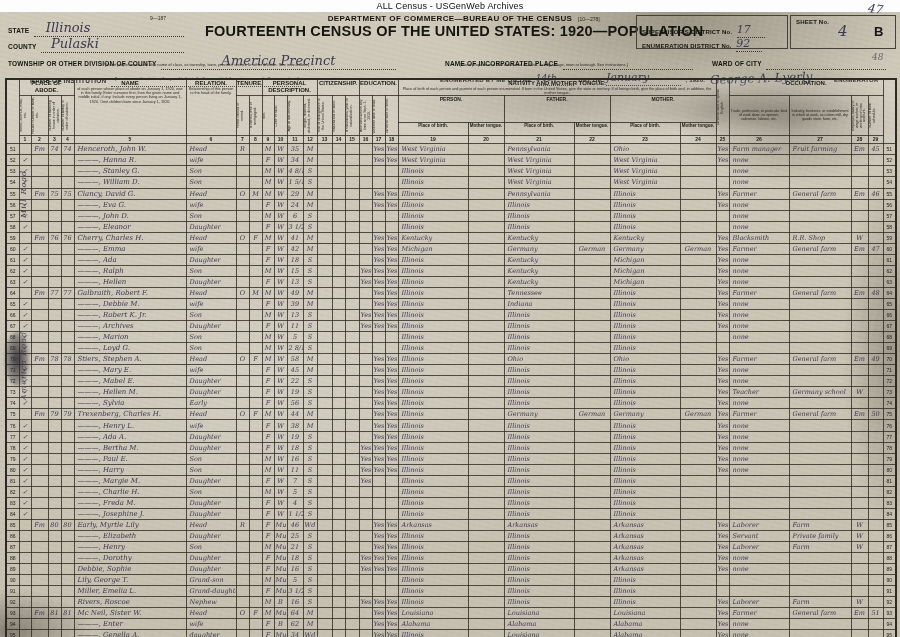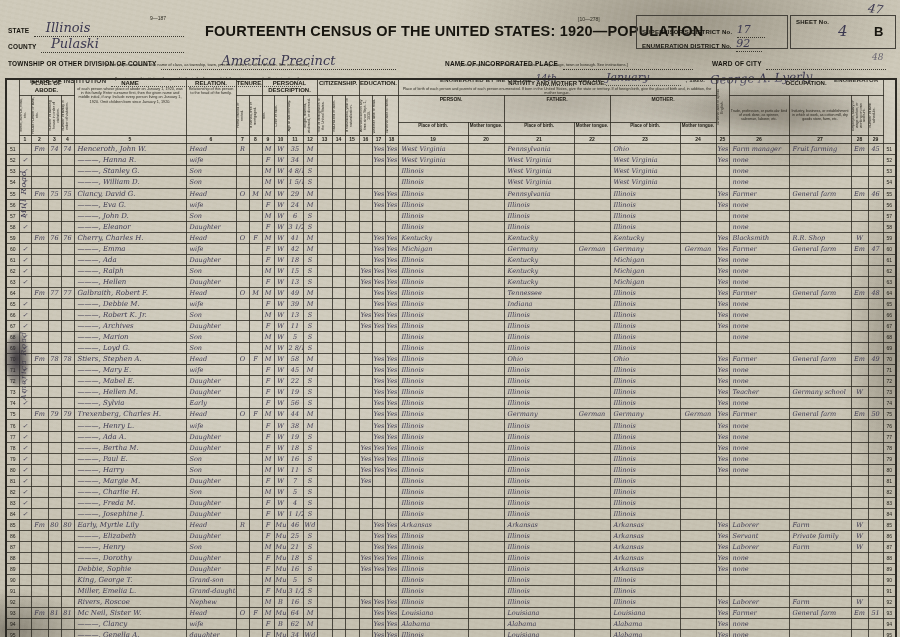--- a/index.html
+++ b/index.html
@@ -56,33 +56,35 @@
   
   .street-vert{position:absolute;writing-mode:vertical-rl;transform:rotate(180deg);
     font-family:"DejaVu Serif",serif;font-style:italic;color:#3c3850;font-size:8px;letter-spacing:1px;}
   .blob{position:absolute;border-radius:50%;filter:blur(1.5px);}
 </style>
 </head>
 <body>
 
 <div class="page">
   <div class="noise"></div>
+  <div class="wmbar">ALL Census - USGenWeb Archives</div>
 
   <div class="hdr">
 
     <div class="pos" style="left:8px;top:6px;">
       <span class="lab">STATE</span>
       <span class="fillline" style="width:150px;"><span class="hw hw-big" style="padding-left:12px;">Illinois</span></span>
     </div>
     <div class="pos" style="left:8px;top:22px;">
       <span class="lab">COUNTY</span>
       <span class="fillline" style="width:143px;"><span class="hw hw-big" style="padding-left:10px;">Pulaski</span></span>
     </div>
 
     <div class="pos tiny" style="left:150px;top:3px;font-size:5px;">9—187</div>
+    <div class="pos deptline" style="left:240px;top:2px;width:420px;">DEPARTMENT OF COMMERCE—BUREAU OF THE CENSUS</div>
     <div class="pos tiny" style="left:578px;top:4px;font-size:5px;">[10—278]</div>
     <div class="pos title" style="left:205px;top:11px;width:490px;">FOURTEENTH CENSUS OF THE UNITED STATES: 1920—POPULATION</div>
 
     <div class="boxr" style="left:636px;top:3px;width:150px;height:32px;"></div>
     <div class="pos" style="left:642px;top:7px;">
       <span class="lab" style="font-size:6px;">SUPERVISOR'S DISTRICT No.</span>
       <span class="fillline" style="width:28px;"><span class="hw" style="font-size:11px;line-height:8px;">17</span></span>
     </div>
     <div class="pos" style="left:642px;top:21px;">
       <span class="lab" style="font-size:6px;">ENUMERATION DISTRICT No.</span>
@@ -1670,21 +1672,21 @@
           <td class="hwc c-emp"></td>
           <td class="hwc c-farm"></td>
           <td class="lnc">89</td>
         </tr>
         <tr>
           <td class="lnc">90</td>
           <td class="hwc c-st"></td>
           <td class="hwc c-house"></td>
           <td class="hwc c-dw"></td>
           <td class="hwc c-fam"></td>
-          <td class="hwc c-name">King, George T.</td>
+          <td class="hwc c-name">Lily, George T.</td>
           <td class="hwc c-rel">Grand-son</td>
           <td class="hwc c-own"></td>
           <td class="hwc c-mtg"></td>
           <td class="hwc c-sex">M</td>
           <td class="hwc c-race">Mu</td>
           <td class="hwc c-age">5</td>
           <td class="hwc c-mar">S</td>
           <td class="hwc c-imm"></td>
           <td class="hwc c-nat"></td>
           <td class="hwc c-natyr"></td>
@@ -1802,21 +1804,21 @@
           <td class="hwc c-emp">Em</td>
           <td class="hwc c-farm">51</td>
           <td class="lnc">93</td>
         </tr>
         <tr>
           <td class="lnc">94</td>
           <td class="hwc c-st"></td>
           <td class="hwc c-house"></td>
           <td class="hwc c-dw"></td>
           <td class="hwc c-fam"></td>
-          <td class="hwc c-name">———, Clancy</td>
+          <td class="hwc c-name">———, Enter</td>
           <td class="hwc c-rel">wife</td>
           <td class="hwc c-own"></td>
           <td class="hwc c-mtg"></td>
           <td class="hwc c-sex">F</td>
           <td class="hwc c-race">B</td>
           <td class="hwc c-age">62</td>
           <td class="hwc c-mar">M</td>
           <td class="hwc c-imm"></td>
           <td class="hwc c-nat"></td>
           <td class="hwc c-natyr"></td>

